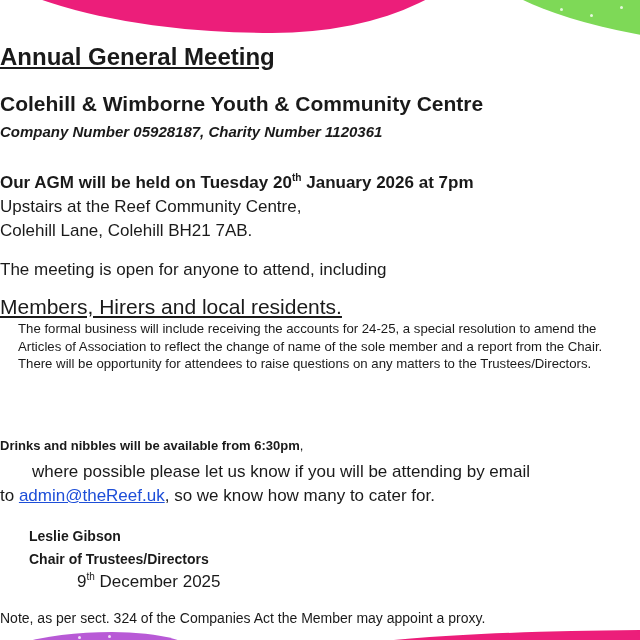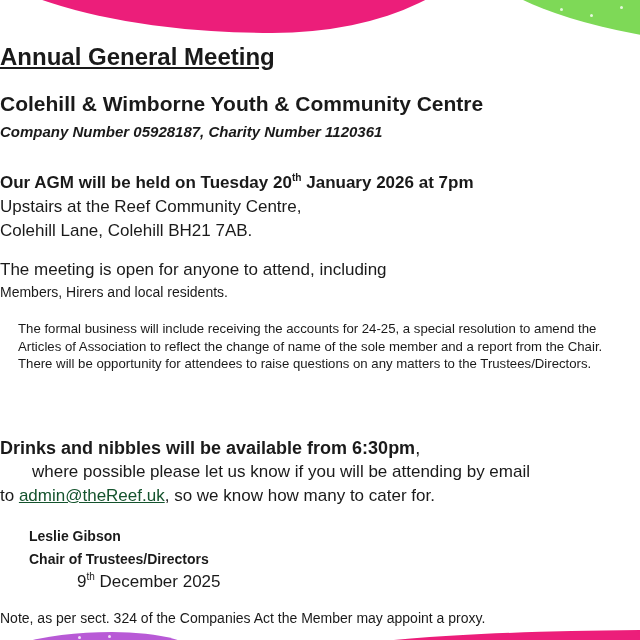--- a/index.html
+++ b/index.html
@@ -11,27 +11,27 @@
   .pink-bot{left:330px;top:630px;width:340px;height:40px;background:#ec1e7a;border-radius:100% 0 0 0 / 60% 0 0 0;}
   .dots{position:absolute;width:3px;height:3px;border-radius:50%;background:#fff;opacity:.8;}
   .c{position:absolute;left:0;width:640px;text-align:left;}
   .title{top:43px;font-size:24px;font-weight:bold;text-decoration:underline;}
   .org{top:92px;font-size:21px;font-weight:bold;}
   .company{top:123px;font-size:15px;font-weight:bold;font-style:italic;}
   .agm{top:172px;font-size:17px;font-weight:bold;}
   .addr1{top:197px;font-size:17px;}
   .addr2{top:221px;font-size:17px;}
   .open1{top:260px;font-size:17px;}
-  .open2{top:284px;font-size:14px;}
+  .open2{top:295px;font-size:21px;text-decoration:underline;}
   .formal{top:320px;font-size:13.2px;line-height:17.5px;padding:0 18px;box-sizing:border-box;}
-  .drinks{top:438px;font-size:18px;font-weight:bold;}
+  .drinks{top:438px;font-size:13px;font-weight:bold;}
   .drinks span{font-weight:normal;}
   .where{top:462px;font-size:17px;margin-left:32px;}
   .to{top:486px;font-size:17px;}
-  .email{color:#14532d;text-decoration:underline;}
+  .email{color:#1d4ed8;text-decoration:underline;}
   .sig{position:absolute;left:29px;font-size:14px;font-weight:bold;}
   .s1{top:528px;}
   .s2{top:551px;}
   .date{position:absolute;left:29px;top:571px;font-size:17px;margin-left:48px;}
   .date sup{font-size:10px;}
   .note{top:610px;font-size:14px;}
   sup{font-size:60%;}
 </style>
 </head>
 <body>

